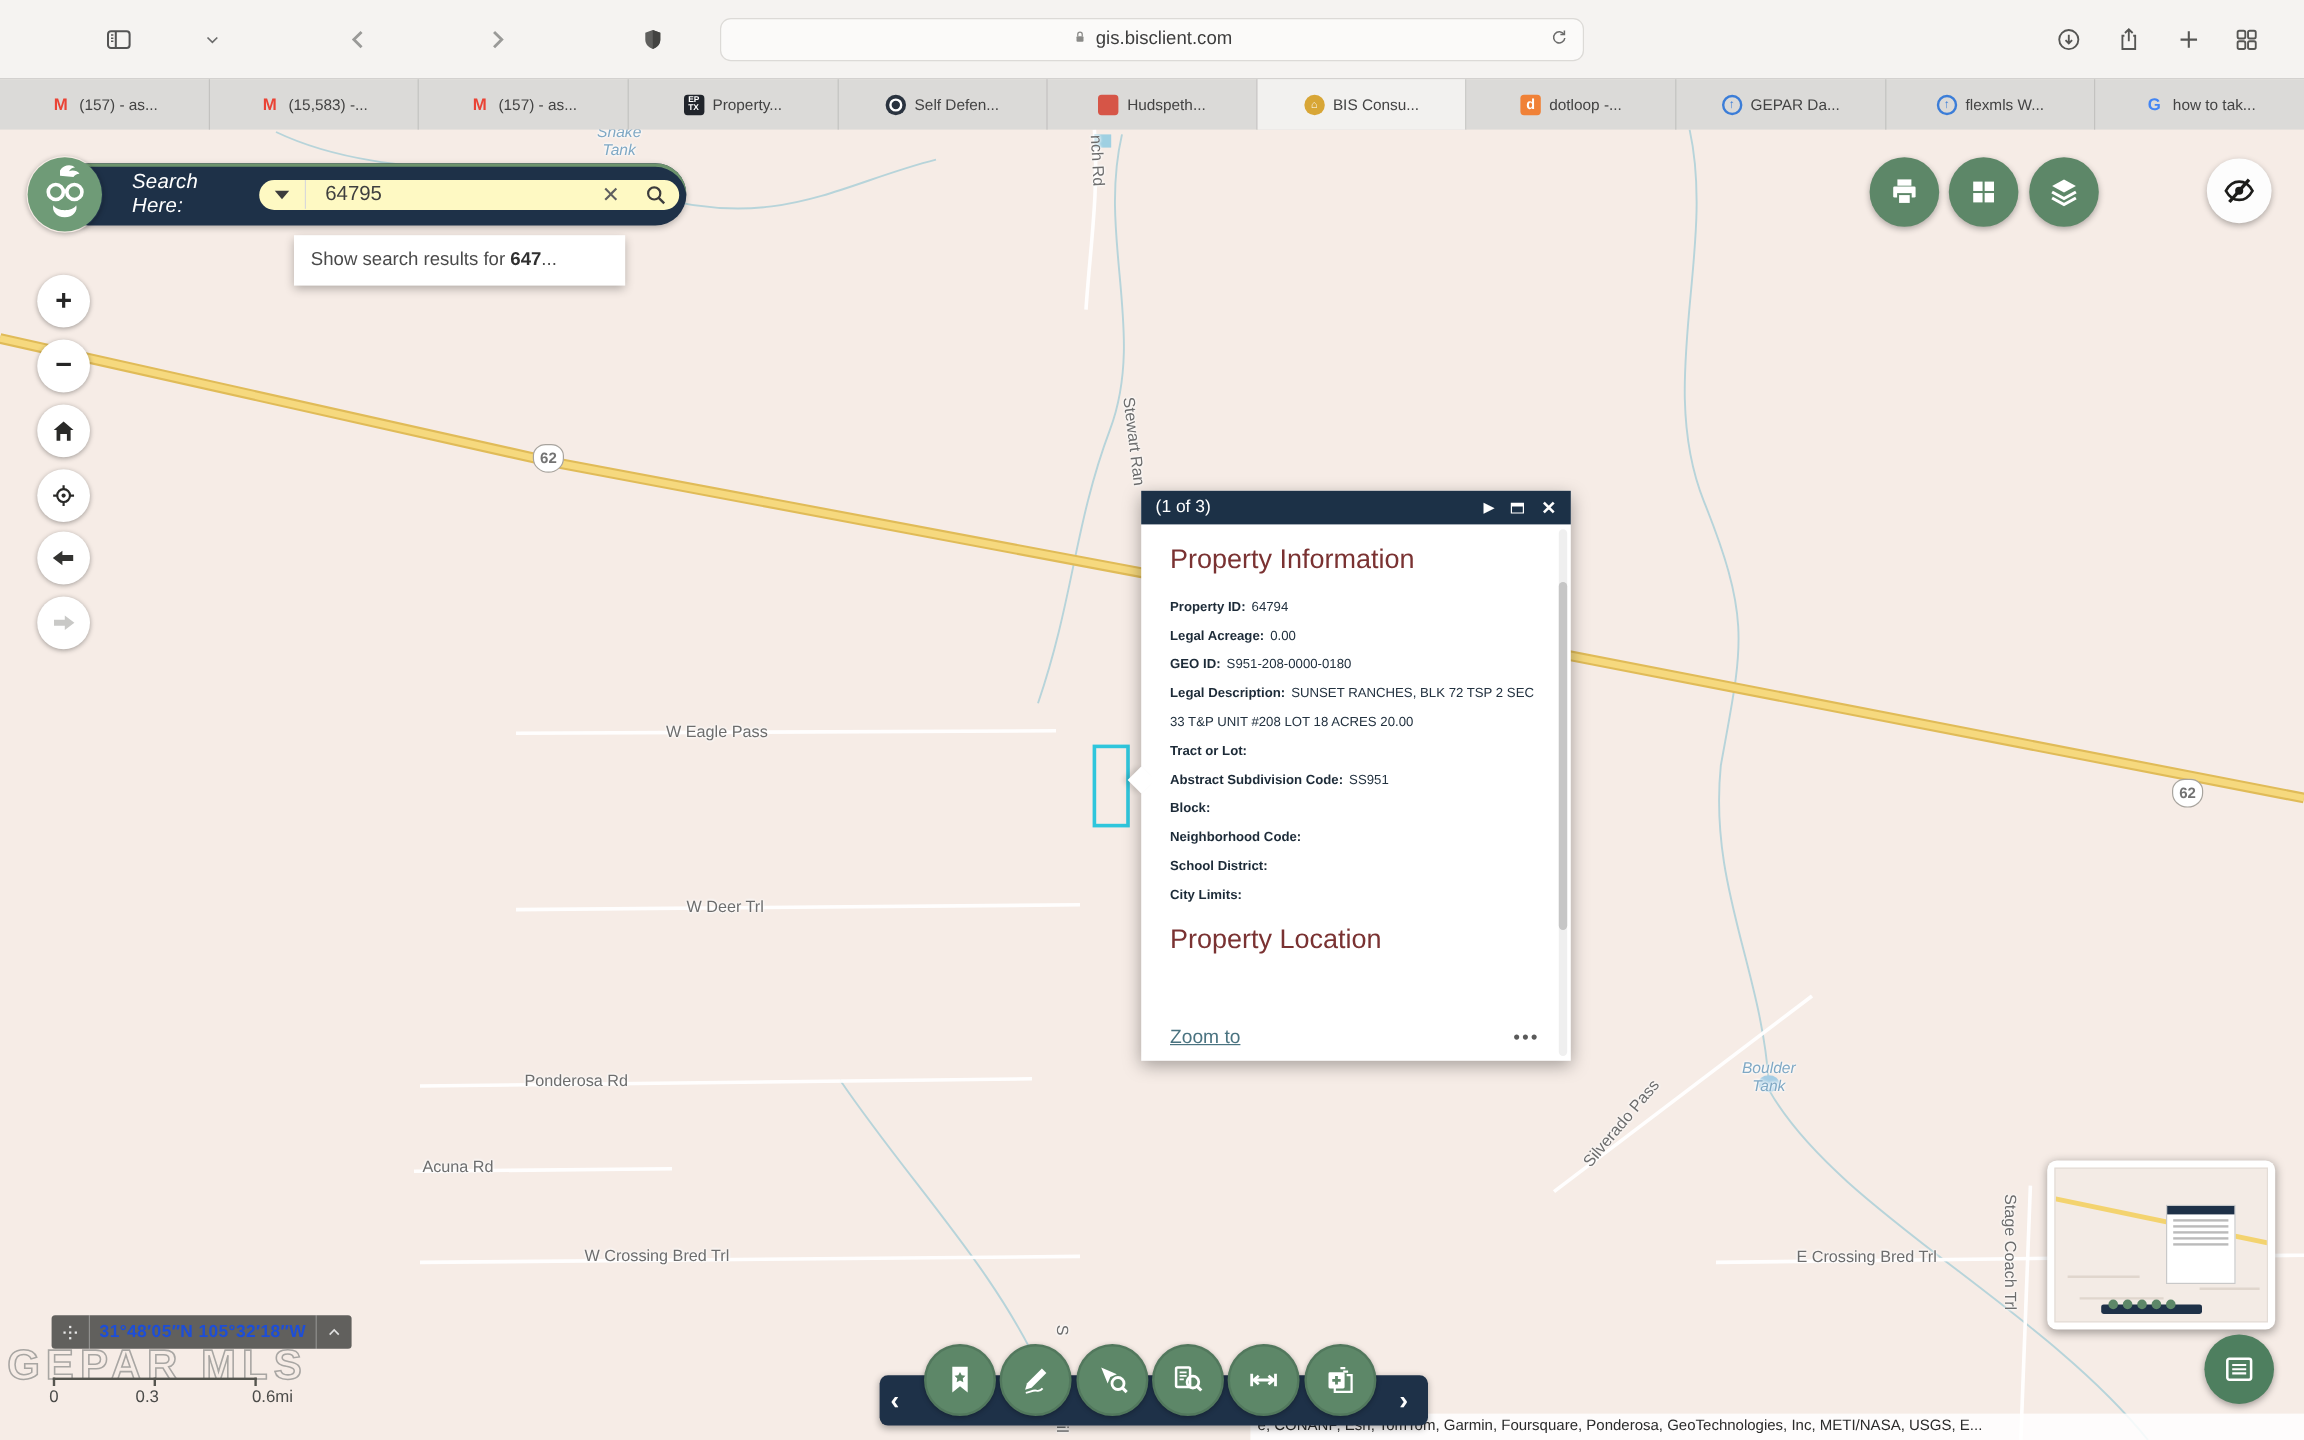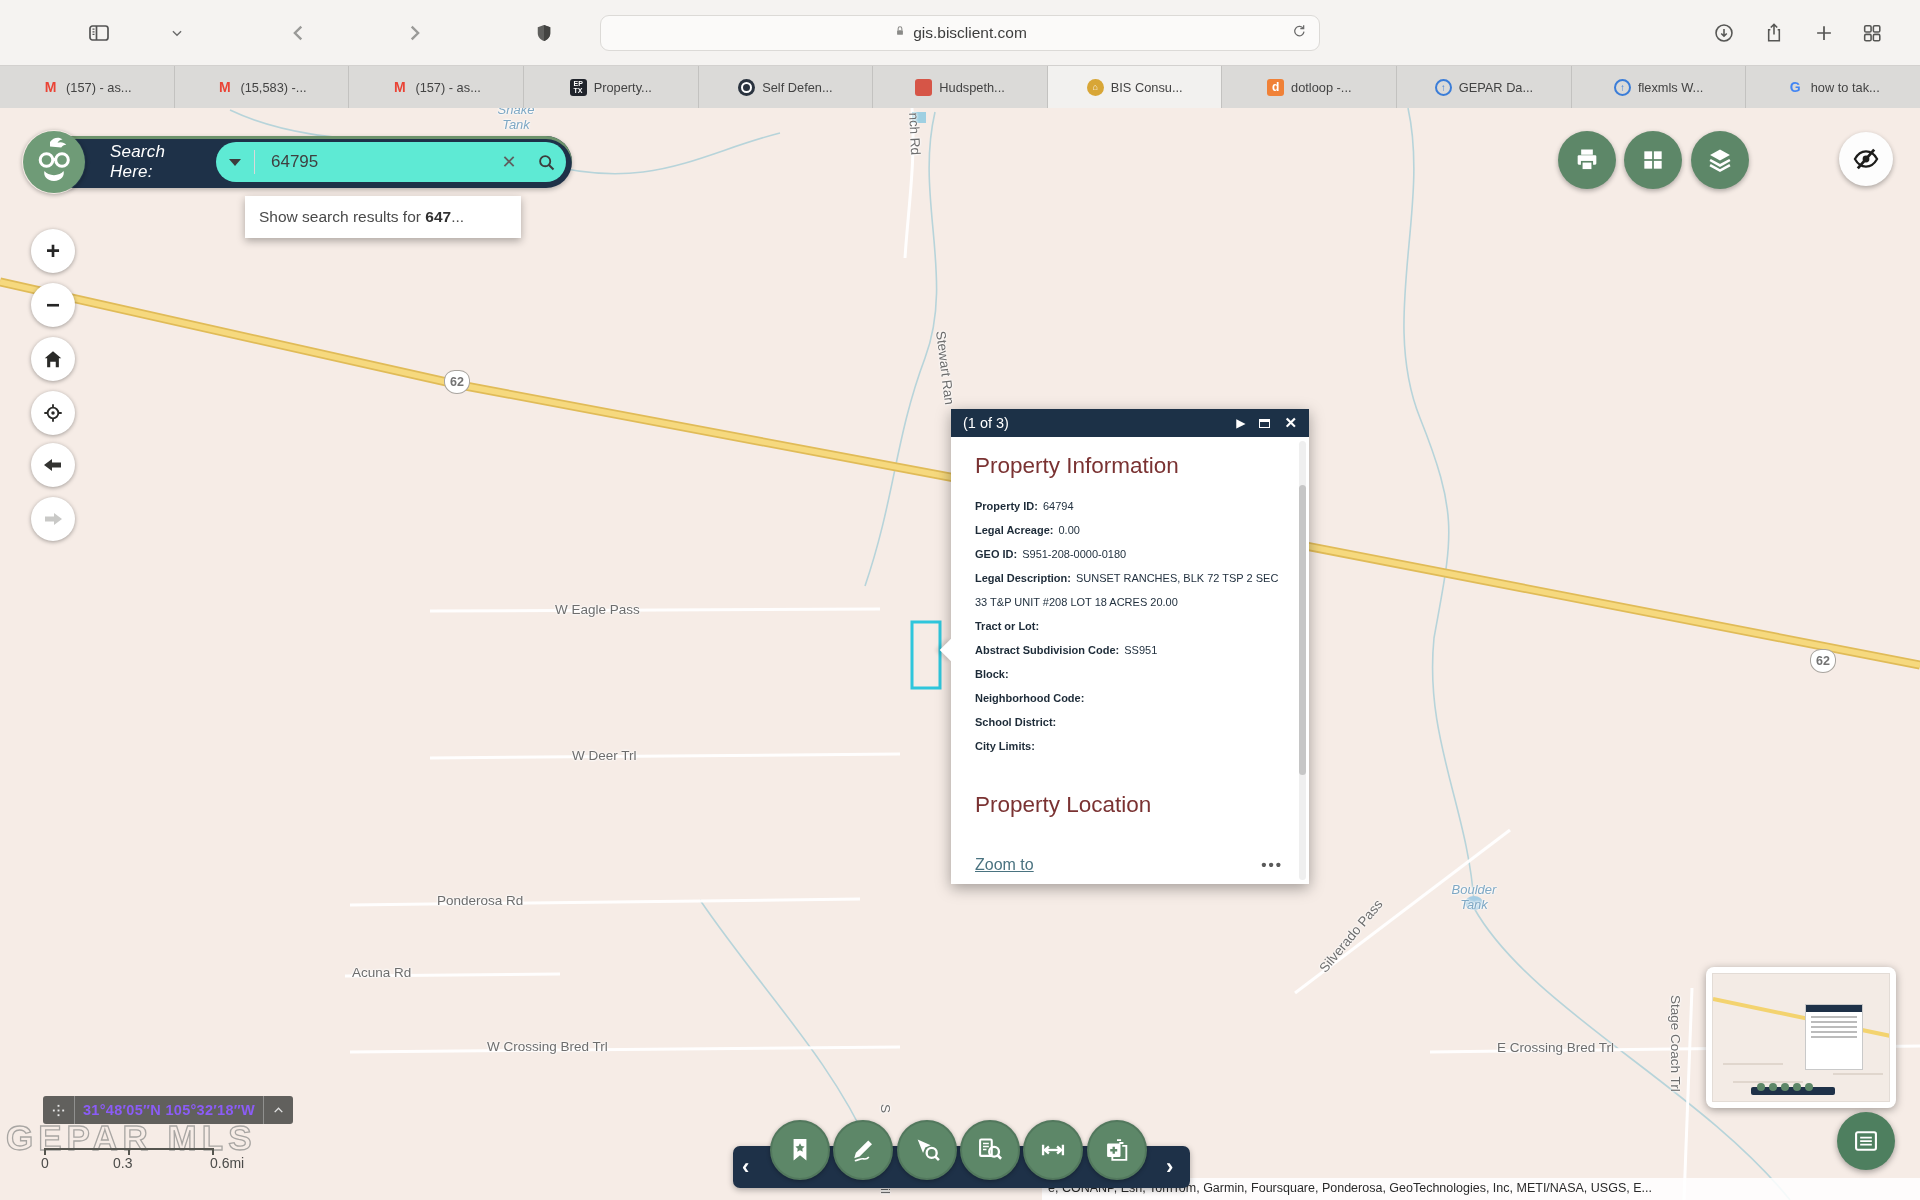--- a/index.html
+++ b/index.html
@@ -28,21 +28,21 @@
   
   svg.mapart { position:absolute; left:0; top:0; z-index:1; }
   .roadlabel { position:absolute; z-index:5; font-size:13.5px; color:#6d6d6d; text-shadow:0 0 3px #fff,0 0 3px #fff,0 0 2px #fff; white-space:nowrap; }
   .bluelabel { color:#7fa8c4; font-style:italic; font-size:13px; text-align:center; line-height:15px; }
   .shield { position:absolute; z-index:5; width:26px; height:24px; background:#fff; border:1.5px solid #a8a49e; border-radius:45% 45% 55% 55%; display:flex; align-items:center; justify-content:center; font-size:12.5px; font-weight:bold; color:#737373; }
 
   
   .search-pill { position:absolute; left:48px; top:136px; width:524px; height:52px; background:#1e3148; border-radius:26px; z-index:22; display:flex; align-items:center; box-shadow:inset 0 3px 0 rgba(113,153,111,.95), 0 2px 5px rgba(0,0,0,.25); }
   .search-logo { position:absolute; left:22px; top:130px; width:64px; height:64px; z-index:23; border-radius:50%; box-shadow:0 1px 4px rgba(0,0,0,.3); }
   .search-label { margin-left:62px; color:#fff; font-style:italic; font-size:17px; letter-spacing:.2px; }
-  .search-capsule { margin-left:12px; margin-right:6px; flex:1; height:40px; background:#5eead4; border-radius:21px; display:flex; align-items:center; }
+  .search-capsule { margin-left:12px; margin-right:6px; flex:1; height:25px; background:#fef9c3; border-radius:21px; display:flex; align-items:center; }
   .dd-caret { width:38px; display:flex; justify-content:center; }
   .dd-caret i { width:0; height:0; border-left:6px solid transparent; border-right:6px solid transparent; border-top:7px solid #3c3c3c; }
   .cap-sep { width:1px; height:24px; background:#d9d9d9; }
   .search-input { flex:1; border:0; outline:none; font-size:17px; color:#3f3f3f; padding-left:16px; font-family:"Liberation Sans",sans-serif; background:transparent; }
   .clear-x { width:34px; text-align:center; color:#5f5f5f; font-size:18px; }
   .mag { width:40px; display:flex; justify-content:center; }
   .suggestion { position:absolute; left:245px; top:196px; width:276px; height:42px; background:#fff; box-shadow:0 3px 8px rgba(0,0,0,.3); z-index:21; display:flex; align-items:center; padding-left:14px; font-size:15.5px; color:#4a4a4a; }
   .suggestion b { color:#303030; }
 
   
@@ -54,34 +54,34 @@
   .popup { position:absolute; left:951px; top:409px; width:358px; height:475px; z-index:30; box-shadow:0 4px 14px rgba(0,0,0,.35); background:#fff; }
   .popup-header { height:28px; background:#1c3147; color:#fff; display:flex; align-items:center; font-size:14.5px; padding:0 12px; }
   .popup-header .spacer { flex:1; }
   .ph-btn { margin-left:14px; color:#fff; font-size:12px; display:flex; align-items:center; }
   .ph-max { width:11px; height:9px; border:1.5px solid #fff; border-top-width:3px; }
   .popup-pointer { position:absolute; left:-8px; top:233px; width:16px; height:16px; background:#fff; transform:rotate(45deg); box-shadow:-3px 3px 4px rgba(0,0,0,.12); }
   .popup-body { position:relative; height:447px; padding:16px 26px 0 24px; overflow:hidden; }
   .ptitle { color:#7a3232; font-size:22.5px; margin-bottom:15px; font-weight:400; }
   .field { font-size:11px; line-height:24px; color:#233240; }
   .field b { font-weight:bold; margin-right:5px; color:#1d2b38; }
-  .loc-title { margin-top:34px; }
+  .loc-title { margin-top:12px; }
   .popup-foot { position:absolute; left:24px; right:26px; bottom:10px; display:flex; align-items:flex-start; }
   .zoomto { color:#4a7380; font-size:16px; text-decoration:underline; }
   .dots { flex:1; text-align:right; color:#5a5a5a; font-size:15px; letter-spacing:2px; font-weight:bold; }
   .scroll-track { position:absolute; right:3px; top:32px; bottom:4px; width:7px; background:#efefef; border-radius:4px; }
   .scroll-thumb { position:absolute; right:3px; top:76px; width:7px; height:290px; background:#c6c6c6; border-radius:4px; }
 
   
   .btoolbar { position:absolute; left:733px; top:1146px; width:457px; height:42px; background:#1e3148; border-radius:7px; z-index:25; box-shadow:0 2px 6px rgba(0,0,0,.3); }
   .bchev { position:absolute; top:1156px; z-index:26; color:#fff; font-size:22px; font-weight:bold; line-height:22px; }
   .tool-circle { position:absolute; top:1120px; width:60px; height:60px; border-radius:50%; background:#5d8768; border:2px solid #52785d; display:flex; align-items:center; justify-content:center; z-index:27; box-shadow:0 1px 4px rgba(0,0,0,.3); }
 
   
-  .coord-badge { position:absolute; left:43px; top:1096px; height:28px; background:rgba(76,76,74,.88); border-radius:3px; z-index:25; display:flex; align-items:center; color:#8b5cf6; }
+  .coord-badge { position:absolute; left:43px; top:1096px; height:28px; background:rgba(76,76,74,.88); border-radius:3px; z-index:25; display:flex; align-items:center; color:#1d4ed8; }
   .coord-cell { padding:0 8px; display:flex; align-items:center; height:100%; }
   .coord-sep { width:1px; height:100%; background:rgba(255,255,255,.3); }
   .coord-txt { font-size:14.5px; font-weight:bold; letter-spacing:.3px; }
   .coord-up { color:#e4e4e4; font-size:13px; }
   .watermark { position:absolute; left:6px; top:1118px; z-index:24; font-size:35px; font-weight:bold; letter-spacing:5px; color:transparent; -webkit-text-stroke:1.3px #8f8f8d; opacity:.75; }
   .scale-line { position:absolute; left:44px; top:1148px; width:170px; height:6px; border-top:2px solid #55554f; z-index:24; }
   .scale-line i { position:absolute; top:-2px; width:2px; height:7px; background:#55554f; }
   .scale-lbl { position:absolute; top:1155px; font-size:14px; color:#4b4b49; z-index:24; }
   .attribution { position:absolute; left:1042px; top:1178px; width:878px; height:22px; background:rgba(255,255,255,.85); z-index:24; font-size:12.5px; color:#2b2b2b; padding:3px 0 0 6px; white-space:nowrap; overflow:hidden; }
   .minimap { position:absolute; left:1706px; top:967px; width:190px; height:141px; background:#fff; border-radius:8px; box-shadow:0 2px 8px rgba(0,0,0,.35); z-index:25; padding:6px; }

